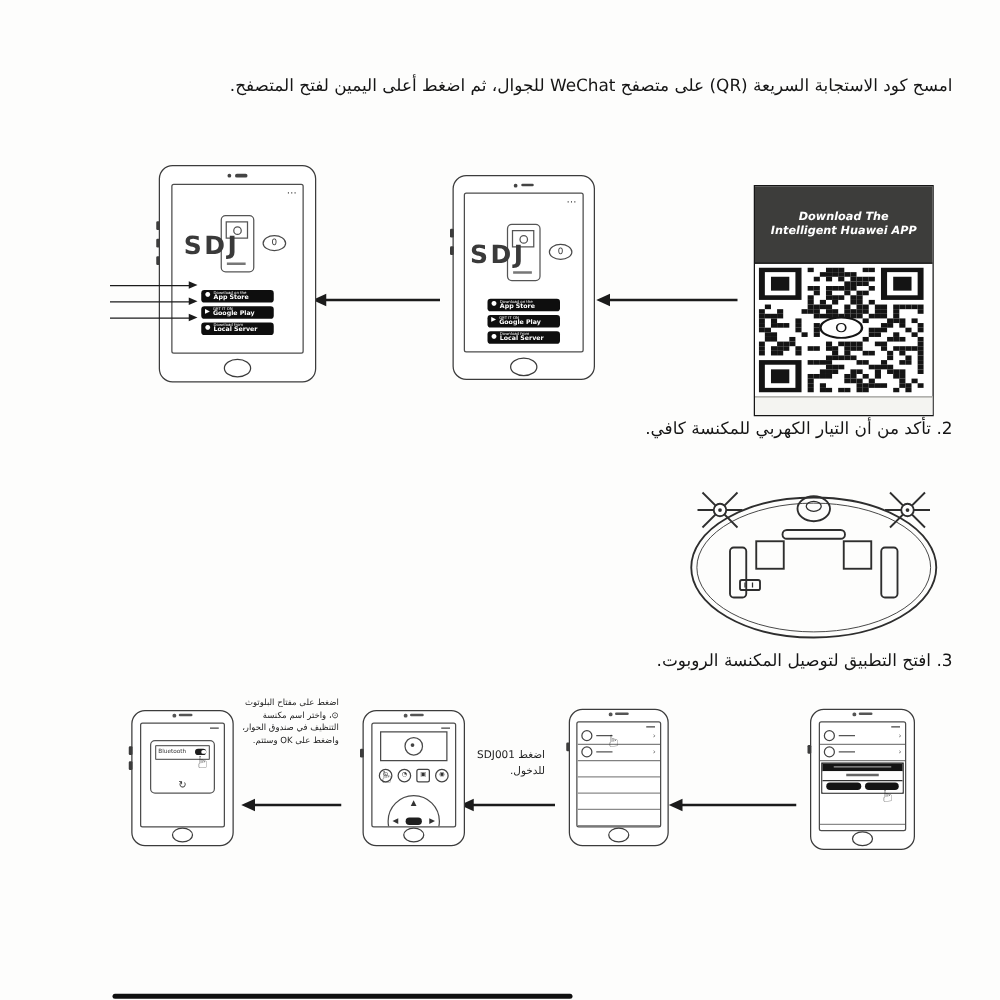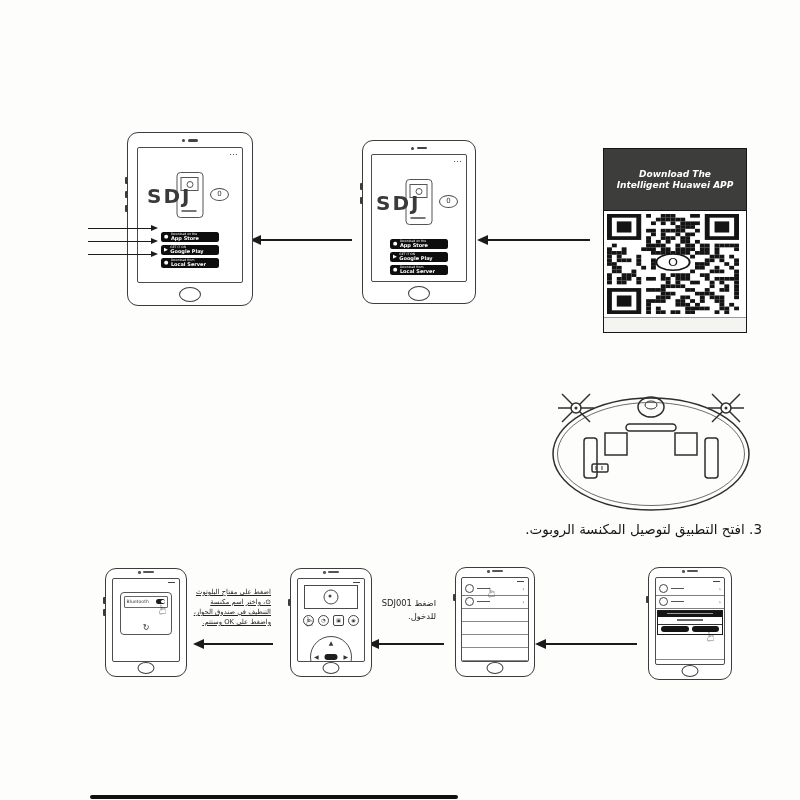--- a/index.html
+++ b/index.html
@@ -84,20 +84,21 @@
   .statpill::before{content:"";width:2.5px;height:2.5px;background:#555;border-radius:50%;}
   .statpill::after{content:"";flex:1;height:2px;background:#555;border-radius:1px;}
   .artifact{position:absolute;background:#101010;border-radius:3px;}
   svg{display:block;}
 </style>
 </head>
 <body>
 
 <div id="page">
 
+  <div class="abs artext" style="right:38px;top:59px;width:700px;">امسح كود الاستجابة السريعة (QR) على متصفح WeChat للجوال، ثم اضغط أعلى اليمين لفتح المتصفح.</div>
 
   <div class="qrbox" style="left:603px;top:148px;width:142px;">
     <div class="qrhead">
       <div>Download The</div>
       <div>Intelligent Huawei APP</div>
     </div>
     <div class="qrbody">
       <svg id="qr" viewBox="0 0 27 27" width="132" height="100" preserveAspectRatio="none">
           <rect x="0" y="0" width="7" height="7" fill="#141414"></rect>
           <rect x="1" y="1" width="5" height="5" fill="#fff"></rect>
@@ -455,20 +456,21 @@
         </div>
       </div>
     </div>
     <div class="home"></div>
   </div>
 
   <div class="arr thin sright" style="left:88px;top:228px;width:64px;"></div>
   <div class="arr thin sright" style="left:88px;top:241px;width:64px;"></div>
   <div class="arr thin sright" style="left:88px;top:254px;width:64px;"></div>
 
+  <div class="abs artext" style="right:38px;top:333px;">2.  تأكد من أن التيار الكهربي للمكنسة كافي.</div>
 
   <svg class="abs" style="left:548px;top:390px;" width="206" height="124" viewBox="0 0 206 124" fill="none" stroke="#2e2e2e" stroke-width="1.5">
     <ellipse cx="103" cy="64" rx="98" ry="56"></ellipse>
     <ellipse cx="103" cy="64" rx="93.5" ry="51.5" stroke-width="0.7"></ellipse>
 
     <ellipse cx="103" cy="17" rx="13" ry="10"></ellipse>
     <ellipse cx="103" cy="15" rx="6" ry="4" stroke-width="1"></ellipse>
 
     <rect x="78" y="34" width="50" height="7" rx="3.5"></rect>
 
@@ -585,21 +587,21 @@
         <span class="pu">▲</span>
 
         <span class="pl">◀</span>
         <span class="pr">▶</span>
         <span class="pc"></span>
       </div>
     </div>
     <div class="home"></div>
   </div>
 
-  <div class="note" style="left:193px;top:587px;width:78px;font-size:6.8px;line-height:10px;text-decoration:underline;">اضغط على مفتاح البلوتوث ⊙، واختر اسم مكنسة التنظيف في صندوق الحوار، واضغط على OK وستتم.</div>
+  <div class="note" style="left:193px;top:557px;width:78px;font-size:6.8px;line-height:10px;">اضغط على مفتاح البلوتوث ⊙، واختر اسم مكنسة التنظيف في صندوق الحوار، واضغط على OK وستتم.</div>
   <div class="arr left" style="left:203px;top:643px;width:70px;"></div>
 
   <div class="phone small" style="left:105px;top:568px;width:80px;height:107px;">
     <div class="statpill"></div>
     <div class="sbtn" style="top:28px;"></div>
     <div class="sbtn" style="top:40px;"></div>
     <div class="screen">
       <div class="dashTR"></div>
       <div class="panelA">
         <div class="barA">

